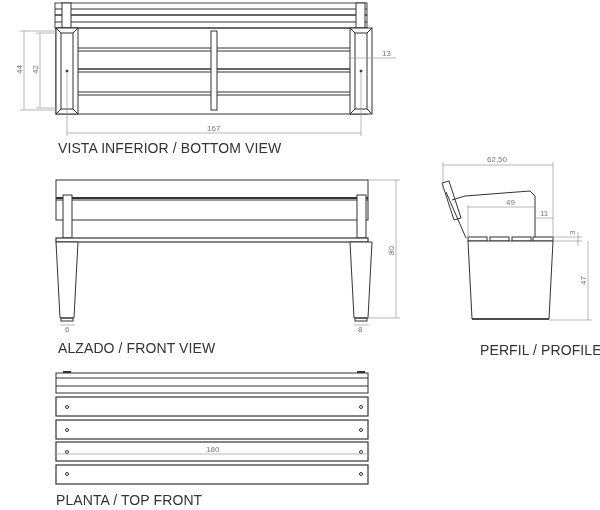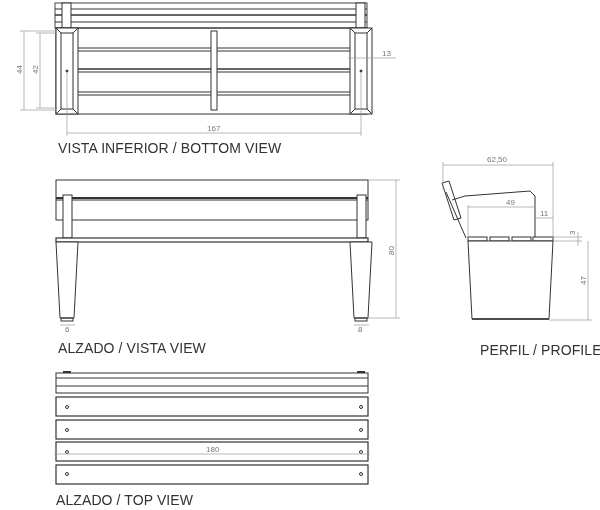--- a/index.html
+++ b/index.html
@@ -145,15 +145,15 @@
   <text class="dim" x="487" y="162">62,50</text>
   <text class="dim" x="506" y="205">49</text>
   <text class="dim" x="540" y="216">11</text>
   <text class="dim" x="575" y="235" transform="rotate(-90 575 235)">3</text>
   <text class="dim" x="586" y="285" transform="rotate(-90 586 285)">47</text>
 
   <text class="dim" x="206" y="452">180</text>
 </svg>
 
 <div class="lbl" style="left:58px; top:140px;">VISTA INFERIOR / BOTTOM VIEW</div>
-<div class="lbl" style="left:58px; top:340px;">ALZADO / VISTA VIEW</div>
+<div class="lbl" style="left:58px; top:340px;">ALZADO / FRONT VIEW</div>
 <div class="lbl" style="left:472px; top:342px;margin-left:8px;">PERFIL / PROFILE</div>
-<div class="lbl" style="left:56px; top:492px;">ALZADO / TOP VIEW</div>
+<div class="lbl" style="left:56px; top:492px;">PLANTA / TOP FRONT</div>
 
 </body></html>

